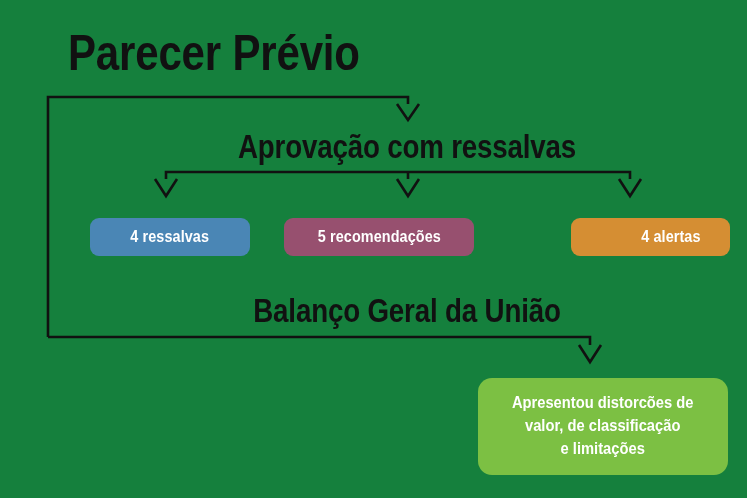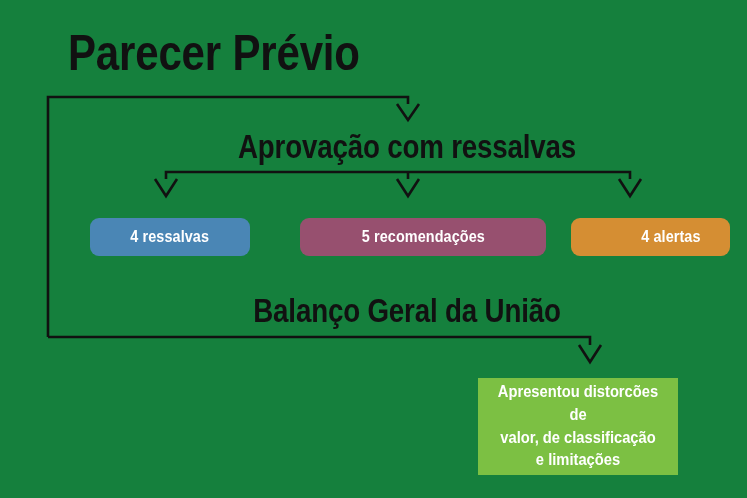--- a/index.html
+++ b/index.html
@@ -76,37 +76,37 @@
     white-space: nowrap;
     letter-spacing: 0.1px;
   }
   .chip-label { transform: scaleX(0.9); }
 
   #chip-ressalvas {
     left: 90px;  top: 218px;  width: 160px; height: 38px;
     background: #4a86b5;
   }
   #chip-recomendacoes {
-    left: 300px; top: 218px;  width: 246px; height: 38px;
+    left: 284px; top: 218px;  width: 190px; height: 38px;
     background: #97506f;
   }
   #chip-alertas {
     left: 571px; top: 218px;  width: 119px; height: 38px;
     background: #d58e33;
   }
 
   
   #outcome-box {
     position: absolute;
     left: 478px;
     top: 378px;
-    width: 200px;
+    width: 250px;
     height: 97px;
     background: #7cc043;
-    border-radius: 0;
+    border-radius: 14px;
     display: flex;
     align-items: center;
     justify-content: center;
     text-align: center;
     padding: 0 10px;
     box-sizing: border-box;
   }
   #outcome-text {
     color: #ffffff;
     font-size: 16px;

